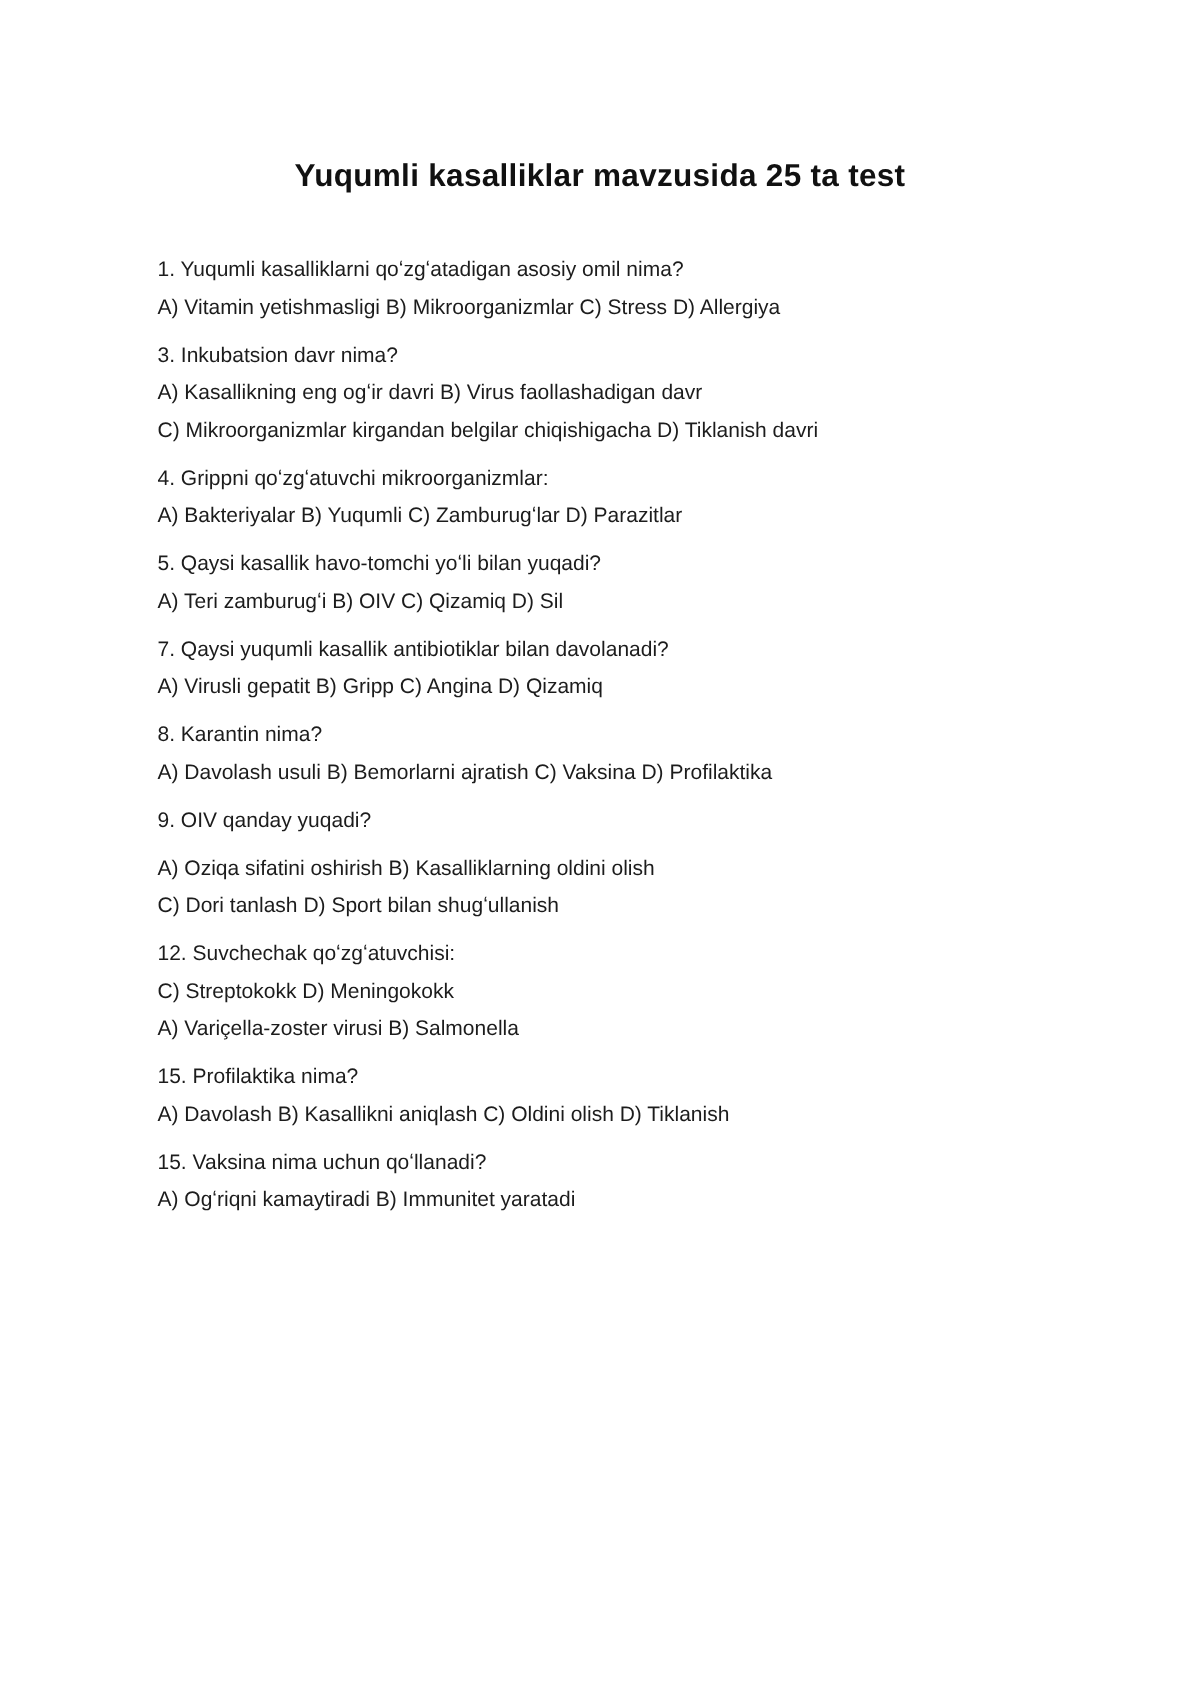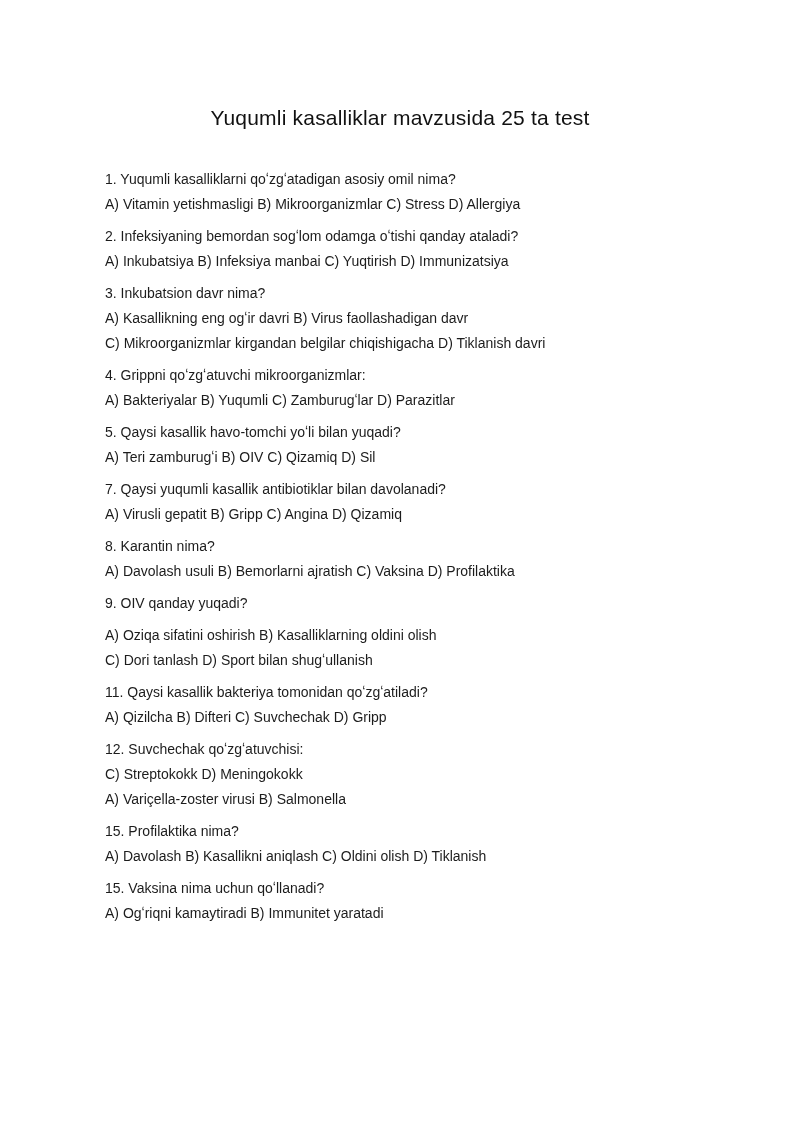--- a/index.html
+++ b/index.html
@@ -15,21 +15,21 @@
     overflow: hidden;
     font-family: "Liberation Sans", sans-serif;
     color: #1c1c1c;
   }
   .title {
     margin: 0;
     padding-top: 104px;
     text-align: center;
     font-size: 21px;
     line-height: 28px;
-    font-weight: 400;
+    font-weight: 700;
     color: #111111;
     letter-spacing: 0.2px;
   }
   .content {
     margin: 35px 100px 14px 105px;
   }
   .question {
     margin: 0 0 7px 0;
   }
   .line {
@@ -46,24 +46,20 @@
 <div class="page">
   <h1 class="title">Yuqumli kasalliklar mavzusida 25 ta test</h1>
 
   <div class="content">
 
     <div class="question">
       <p class="line">1. Yuqumli kasalliklarni qoʻzgʻatadigan asosiy omil nima?</p>
       <p class="line">A) Vitamin yetishmasligi B) Mikroorganizmlar C) Stress D) Allergiya</p>
     </div>
 
-    <div class="question">
-      <p class="line">2. Infeksiyaning bemordan sogʻlom odamga oʻtishi qanday ataladi?</p>
-      <p class="line">A) Inkubatsiya B) Infeksiya manbai C) Yuqtirish D) Immunizatsiya</p>
-    </div>
 
     <div class="question">
       <p class="line">3. Inkubatsion davr nima?</p>
       <p class="line">A) Kasallikning eng ogʻir davri B) Virus faollashadigan davr</p>
       <p class="line">C) Mikroorganizmlar kirgandan belgilar chiqishigacha D) Tiklanish davri</p>
     </div>
 
     <div class="question">
       <p class="line">4. Grippni qoʻzgʻatuvchi mikroorganizmlar:</p>
       <p class="line">A) Bakteriyalar B) Yuqumli C) Zamburugʻlar D) Parazitlar</p>
@@ -87,24 +83,20 @@
 
     <div class="question">
       <p class="line">9. OIV qanday yuqadi?</p>
     </div>
 
     <div class="question">
       <p class="line">A) Oziqa sifatini oshirish B) Kasalliklarning oldini olish</p>
       <p class="line">C) Dori tanlash D) Sport bilan shugʻullanish</p>
     </div>
 
-    <div class="question">
-      <p class="line">11. Qaysi kasallik bakteriya tomonidan qoʻzgʻatiladi?</p>
-      <p class="line">A) Qizilcha B) Difteri C) Suvchechak D) Gripp</p>
-    </div>
 
     <div class="question">
       <p class="line">12. Suvchechak qoʻzgʻatuvchisi:</p>
       <p class="line">C) Streptokokk D) Meningokokk</p>
       <p class="line">A) Variçella-zoster virusi B) Salmonella</p>
     </div>
 
     <div class="question">
       <p class="line">15. Profilaktika nima?</p>
       <p class="line">A) Davolash B) Kasallikni aniqlash C) Oldini olish D) Tiklanish</p>

